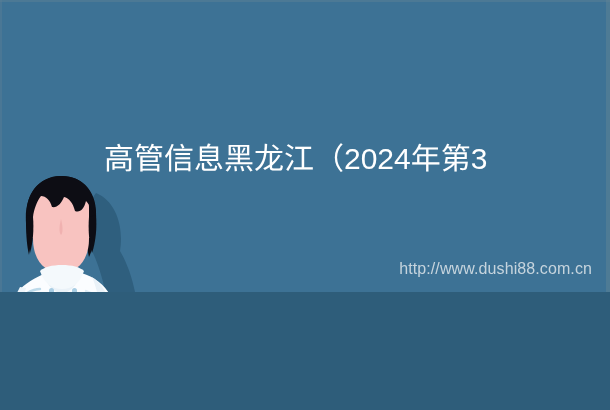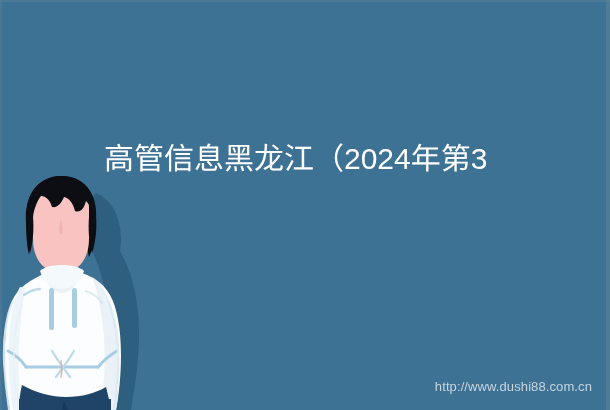--- a/index.html
+++ b/index.html
@@ -4,21 +4,21 @@
 <title>高管信息黑龙江导读与目录</title>
 <style>
   html, body {
     margin: 0;
     padding: 0;
     background: #2e5d7a;
   }
   #stage {
     position: relative;
     width: 610px;
-    height: 410px;
+    height: 292px;
     overflow: hidden;
     font-family: "Liberation Sans", "DejaVu Sans", sans-serif;
     background: #3d7295;
     -webkit-font-smoothing: antialiased;
   }
 
   
   .bg-fill {
     position: absolute;
     inset: 0;
@@ -76,21 +76,21 @@
     white-space: nowrap;
     font-weight: 400;
   }
 
   
   .watermark {
     position: absolute;
     right: 18px;
     bottom: 16px;
     color: #d2dde4;
-    font-size: 13px;
+    font-size: 16px;
     line-height: 14px;
     letter-spacing: .1px;
     opacity: .92;
     white-space: nowrap;
   }
 </style>
 </head>
 <body>
 
 <div id="stage">

